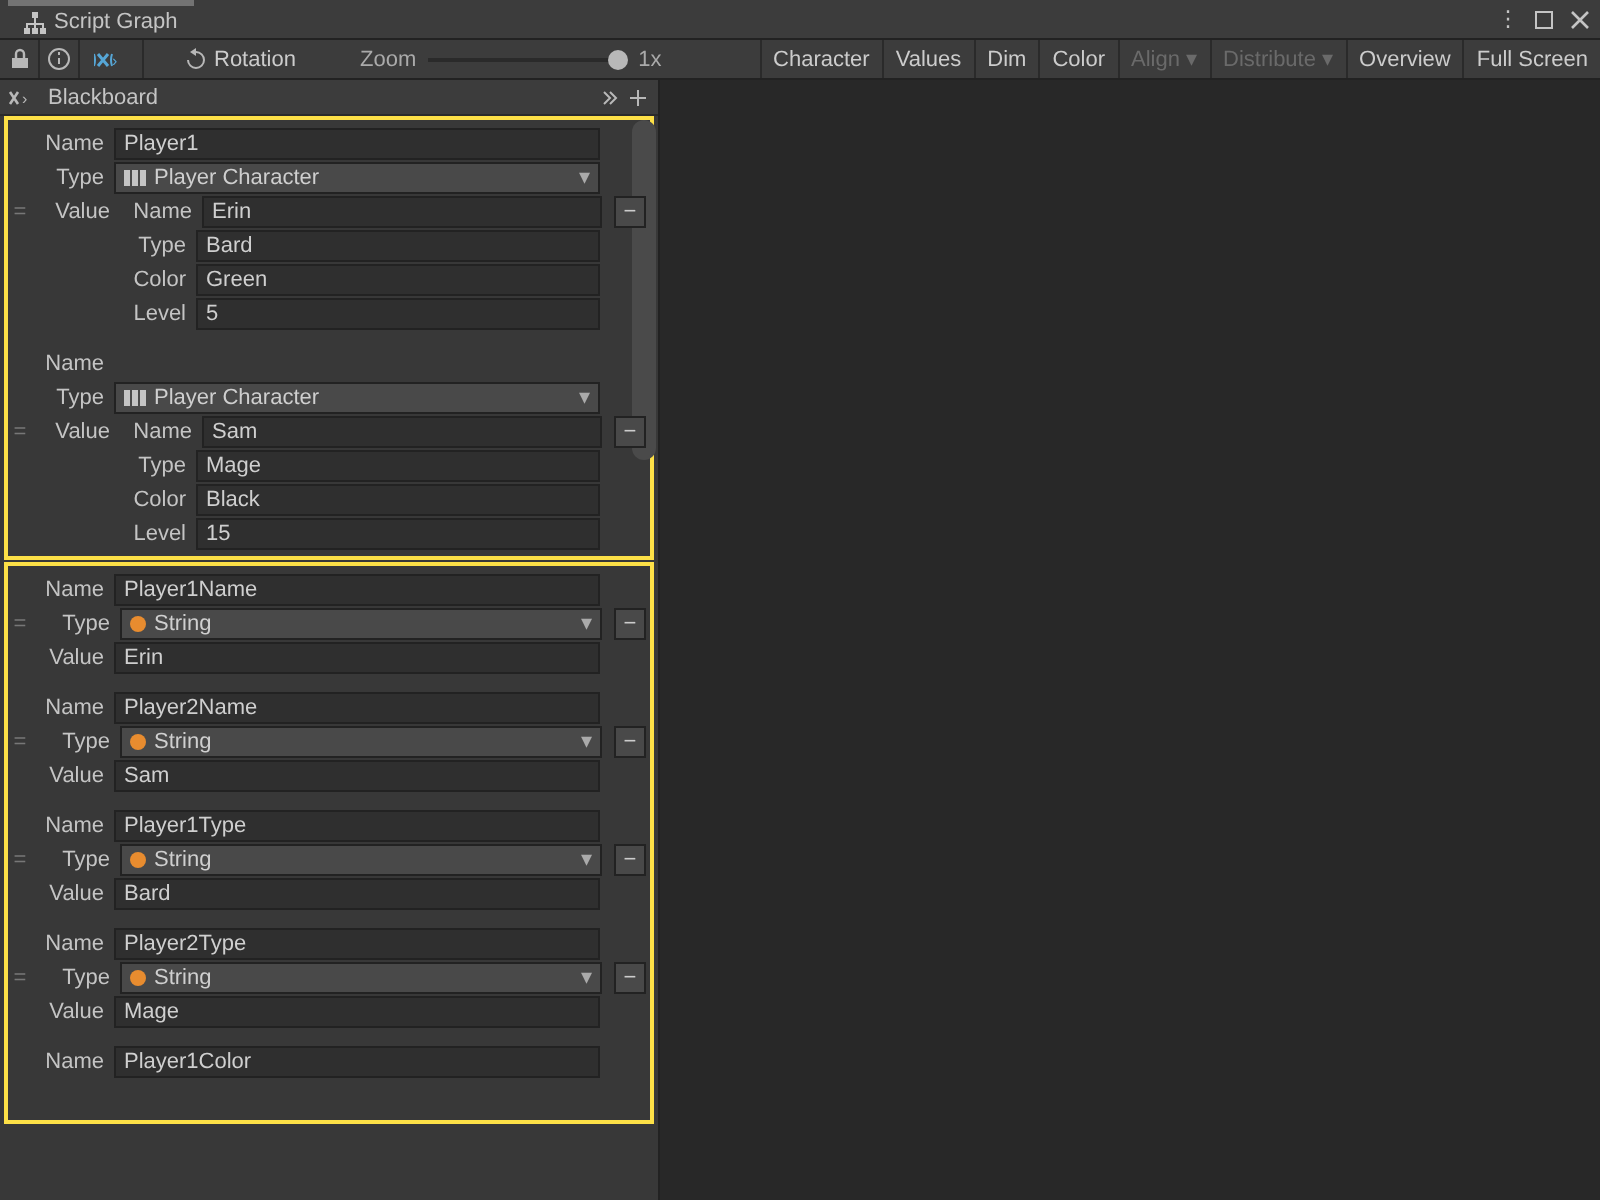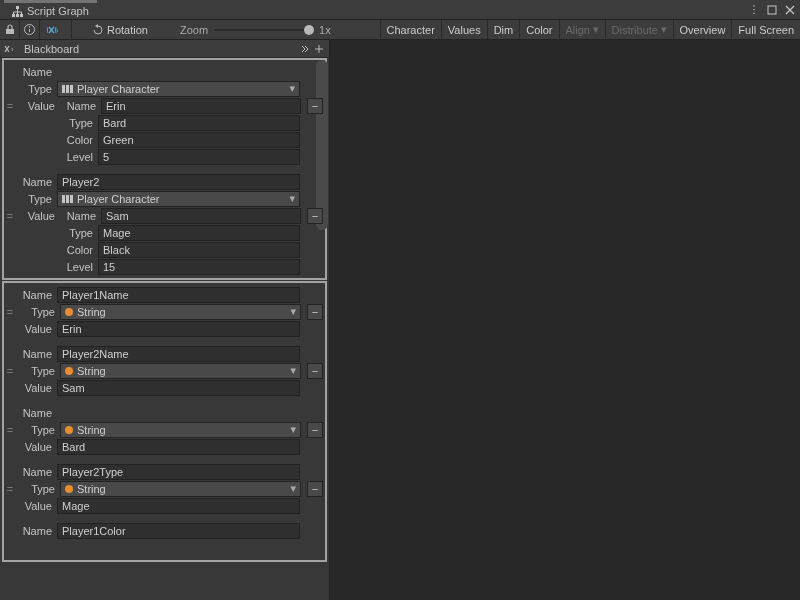--- a/index.html
+++ b/index.html
@@ -19,21 +19,21 @@
 .secondbar .rbtn.dim { color:#6a6a6a; }
 .secondbar .zoomtxt { margin-left:4px; color:#aaa; }
 .secondbar .rottxt { margin: 0 6px 0 3px; color:#ccc; }
 
 .body { display:flex; height: 560px; }
 .blackboard { width: 330px; background: #383838; display:flex; flex-direction:column; border-right:1px solid #222; }
 .bbheader { height: 18px; display:flex; align-items:center; background:#3c3c3c; padding:0 4px; border-bottom:1px solid #2a2a2a; }
 .bbheader .right { margin-left:auto; display:flex; gap:2px; }
 .bbcontent { flex:1; overflow:hidden; position:relative; }
 
-.group { border: 2px solid #a3a3a3; margin: 0 2px 1px 2px; padding: 2px 2px; }
+.group { border: 2px solid #fde047; margin: 0 2px 1px 2px; padding: 2px 2px; }
 .group.bottom { padding-bottom: 20px; }
 .entry { padding: 1px 0; position:relative; }
 .row { display:flex; align-items:center; height: 17px; gap: 3px; }
 .row .lbl { width: 48px; text-align:right; color:#c4c4c4; padding-right: 2px; }
 .row .nested-lbl { width: 38px; text-align:right; color:#c4c4c4; padding-right: 2px; }
 .row .spacer { width: 48px; }
 .row .handle { width: 8px; color:#777; text-align:center; }
 .input, .dropdown { flex:1; height: 16px; background: #2f2f2f; border: 1px solid #222; color:#cfcfcf; padding: 0 4px; display:flex; align-items:center; }
 .dropdown { justify-content: space-between; background:#494949; }
 .dropdown .arrow { color:#aaa; }
@@ -151,20 +151,21 @@
           </span>
       </div>
     </div>
     <div class="bbcontent">
       <div class="scrollbar"></div>
 
       <div class="group">
         <div class="entry">
           <div class="row">
               <span class="lbl">Name</span>
+              <div class="input">Player1</div>
               <div class="sidepad"></div>
             </div>
           <div class="row">
               <span class="lbl">Type</span>
               <div class="dropdown">
                 <span class="iconbox">
                   <span class="typeblocks">
                     <span></span>
                     <span></span>
                     <span></span>
@@ -198,21 +199,20 @@
               <span class="spacer"></span>
               <span class="nested-lbl">Level</span>
               <div class="input">5</div>
               <div class="sidepad"></div>
             </div>
         </div>
         <div class="entrysep"></div>
         <div class="entry">
           <div class="row">
               <span class="lbl">Name</span>
-              <div class="input">Player2</div>
               <div class="sidepad"></div>
             </div>
           <div class="row">
               <span class="lbl">Type</span>
               <div class="dropdown">
                 <span class="iconbox">
                   <span class="typeblocks">
                     <span></span>
                     <span></span>
                     <span></span>
@@ -298,20 +298,21 @@
           <div class="row">
               <span class="lbl">Value</span>
               <div class="input">Sam</div>
               <div class="sidepad"></div>
             </div>
         </div>
         <div class="entrysep"></div>
         <div class="entry">
           <div class="row">
               <span class="lbl">Name</span>
+              <div class="input">Player1Type</div>
               <div class="sidepad"></div>
             </div>
           <div class="row">
               <span class="handle">=</span>
               <span class="lbl" style="width:40px">Type</span>
               <div class="dropdown">
                 <span class="iconbox">
                   <span class="typedot"></span>
                   <span>String</span>
                 </span>

